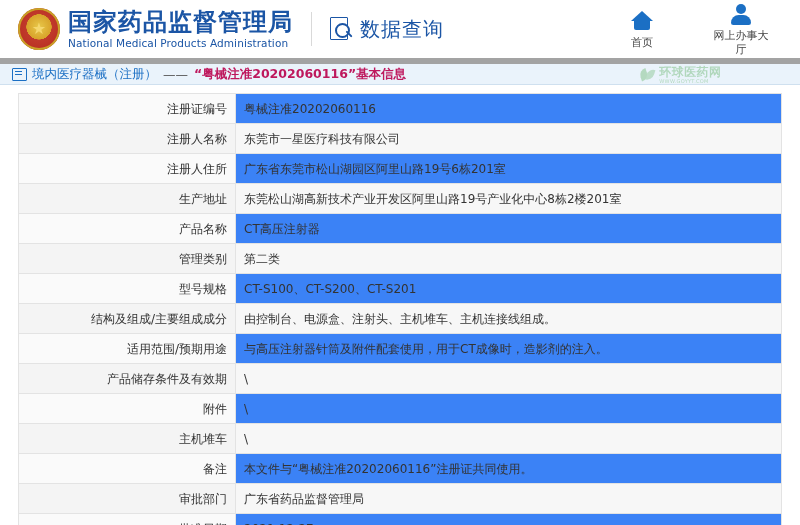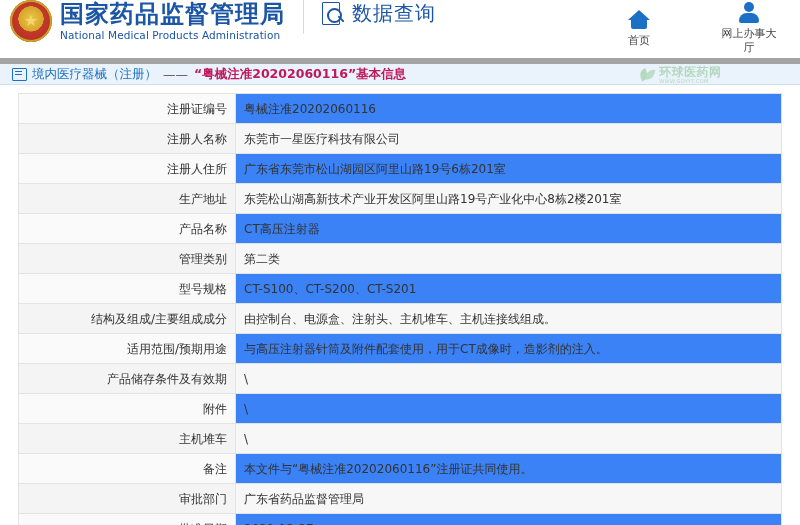--- a/index.html
+++ b/index.html
@@ -14,22 +14,22 @@
     font-size: 12px;
     color: #333;
     overflow: hidden;
     position: relative;
   }
 
   
   .header {
     height: 58px;
     display: flex;
-    align-items: flex-start;
-    padding: 0 10px;
+    align-items: center;
+    padding: 0 18px;
     box-sizing: border-box;
     position: relative;
     background: #fff;
   }
   .emblem {
     width: 42px;
     height: 42px;
     border-radius: 50%;
     background: radial-gradient(circle at 50% 45%, #e8c84a 0%, #d8a32a 40%, #c0392b 41%, #b5291c 100%);
     position: relative;
@@ -105,21 +105,21 @@
   .query-text {
     font-size: 20px;
     color: #1b55a5;
     letter-spacing: 1px;
     font-weight: normal;
   }
   .hdr-right {
     margin-left: auto;
     display: flex;
     align-items: center;
-    gap: 48px;
+    gap: 37px;
     padding-right: 10px;
   }
   .hdr-link {
     width: 62px;
     text-align: center;
     cursor: pointer;
   }
   .hdr-link .ic {
     height: 24px;
     display: flex;

